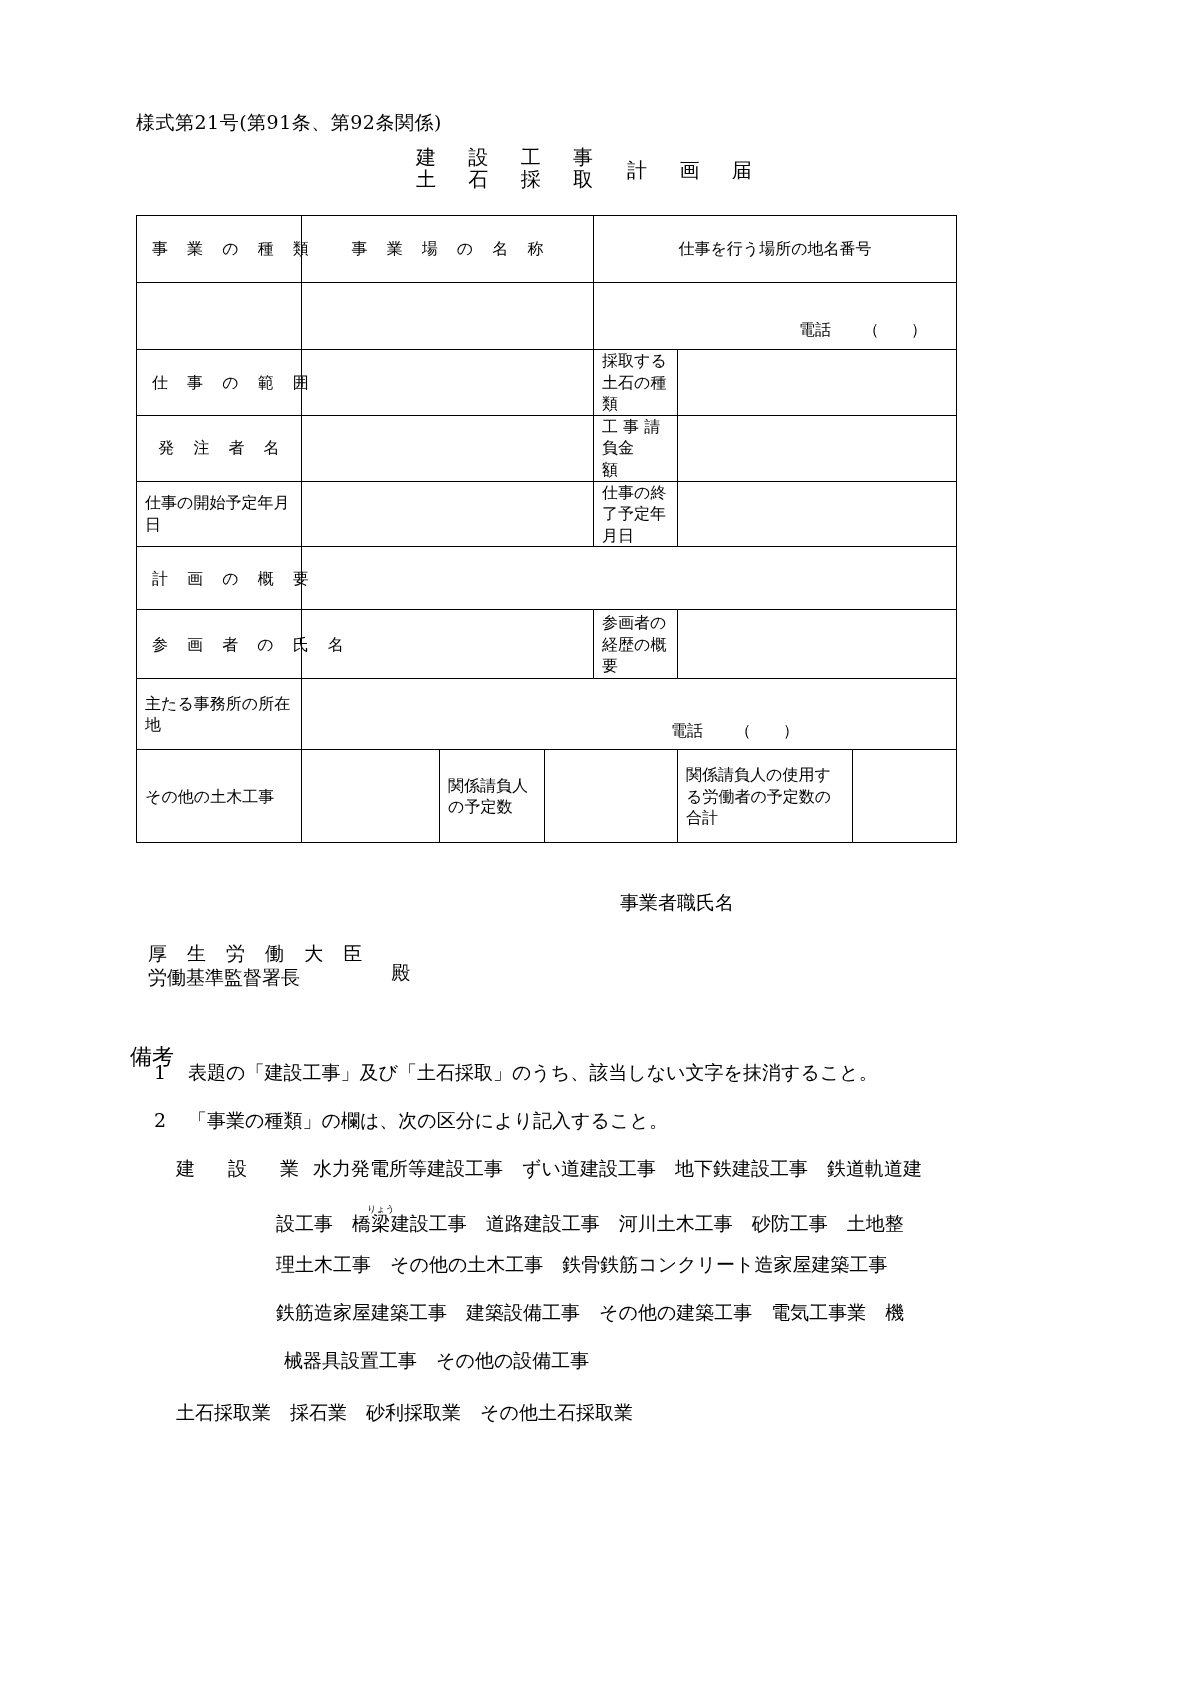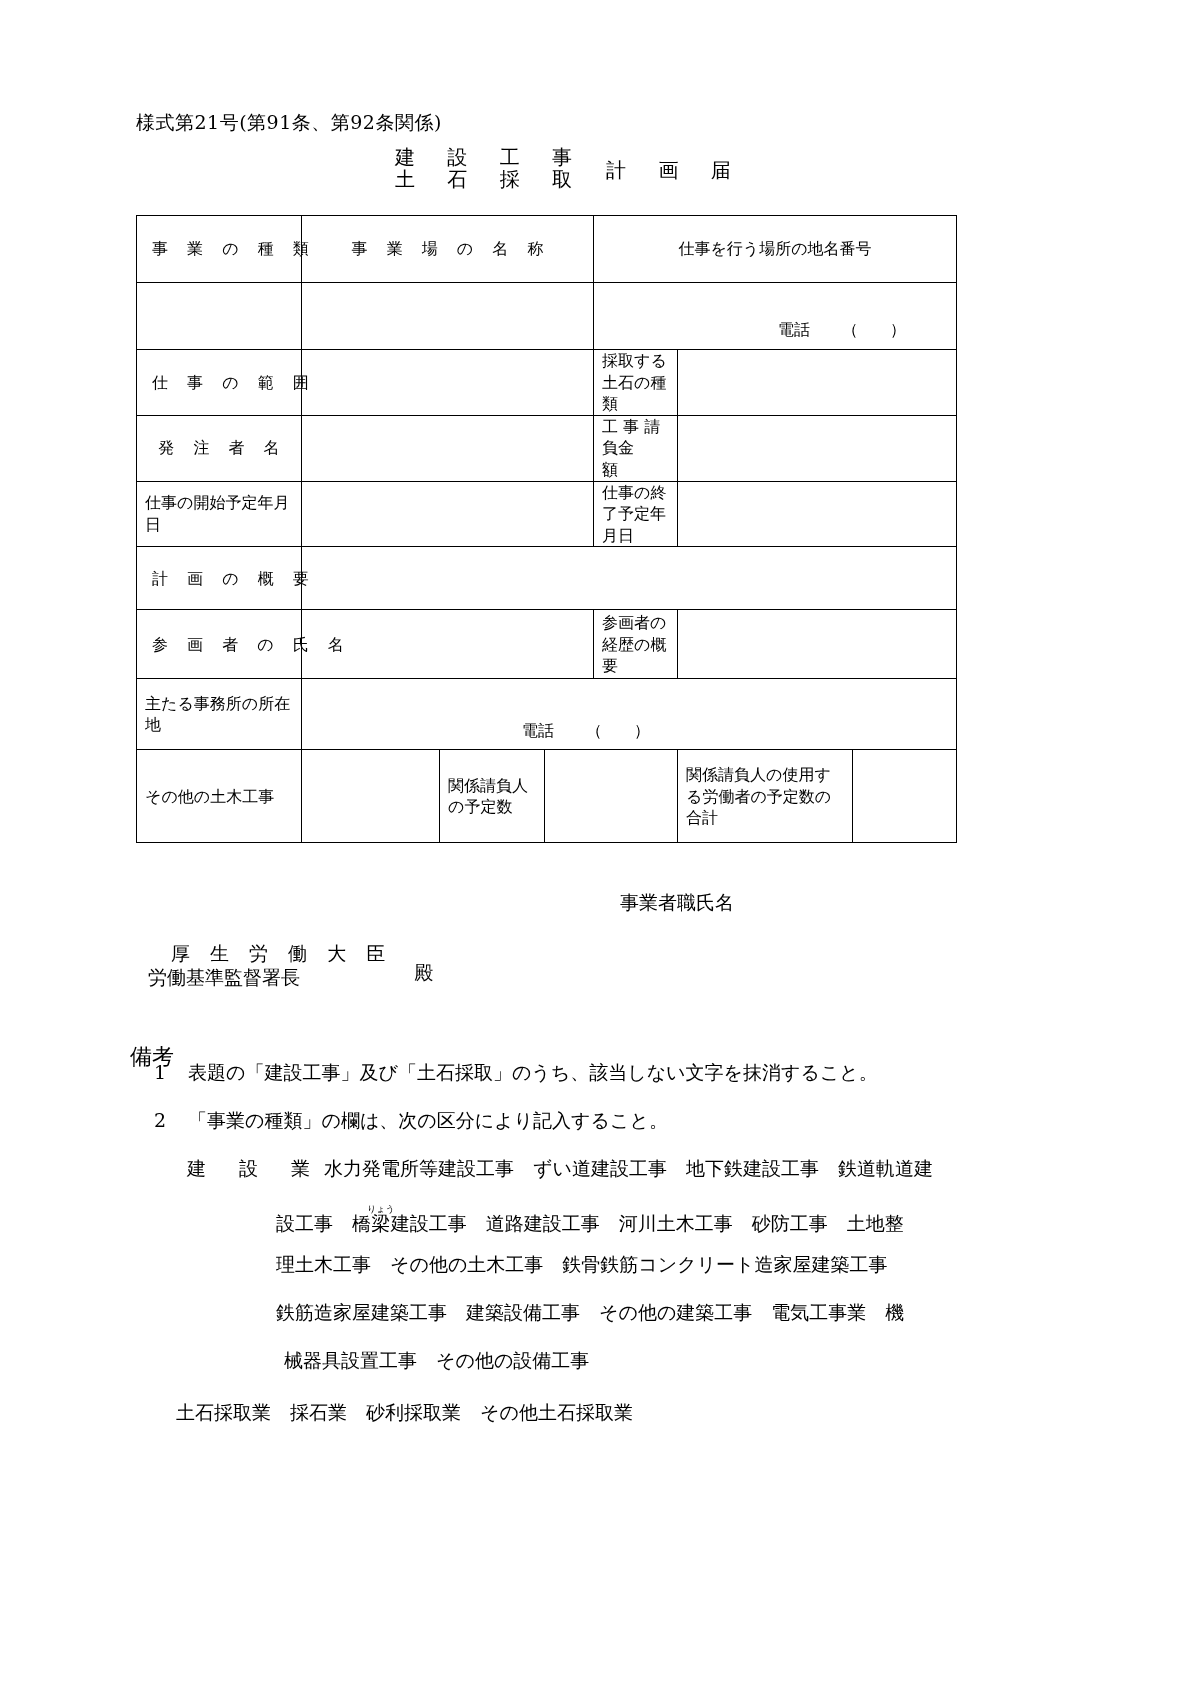--- a/index.html
+++ b/index.html
@@ -29,21 +29,21 @@
     position: absolute;
     left: 136px;
     top: 110px;
     font-size: 19px;
     letter-spacing: 0.5px;
     white-space: nowrap;
   }
 
   .doc-title {
     position: absolute;
-    left: 395px;
+    left: 416px;
     top: 146px;
     display: flex;
     white-space: nowrap;
   }
   .title-stack {
     display: flex;
     flex-direction: column;
     line-height: 1.12;
   }
   .title-stack span {
@@ -83,21 +83,21 @@
   }
   td.lbl {
     white-space: normal;
   }
   td.center {
     text-align: center;
   }
   td.blank { }
   .tel-line {
     display: block;
-    text-align: left;
+    text-align: center;
     padding-left: 176px;
     white-space: pre;
     margin-top: 11px;
   }
   .tel-line.wide {
     padding-left: 212px;
   }
 
   
   .date-line {
@@ -124,21 +124,20 @@
     white-space: nowrap;
   }
   .addressee .stack {
     display: flex;
     flex-direction: column;
     line-height: 1.25;
     font-size: 19px;
   }
   .addressee .stack .l1 {
     letter-spacing: 7px;
-    margin-left: 23px;
   }
   .addressee .stack .l2 {
     letter-spacing: 0px;
   }
   .addressee .dono {
     font-size: 19px;
     padding-left: 22px;
     align-self: flex-end;
     padding-bottom: 4px;
   }
@@ -171,21 +170,20 @@
   .bl-1 { left: 176px; top: 1156px; }
   .bl-2 { left: 276px; top: 1204px; }
   .bl-3 { left: 276px; top: 1252px; }
   .bl-4 { left: 276px; top: 1300px; }
   .bl-5 { left: 284px; top: 1348px; }
   .bl-6 { left: 176px; top: 1400px; }
 
   .kensetsu-head {
     letter-spacing: 7px;
     padding-right: 7px;
-    margin-left: 11px;
   }
 
   ruby { ruby-position: over; }
   rt {
     font-size: 9px;
     line-height: 1;
   }
 </style>
 </head>
 <body>

